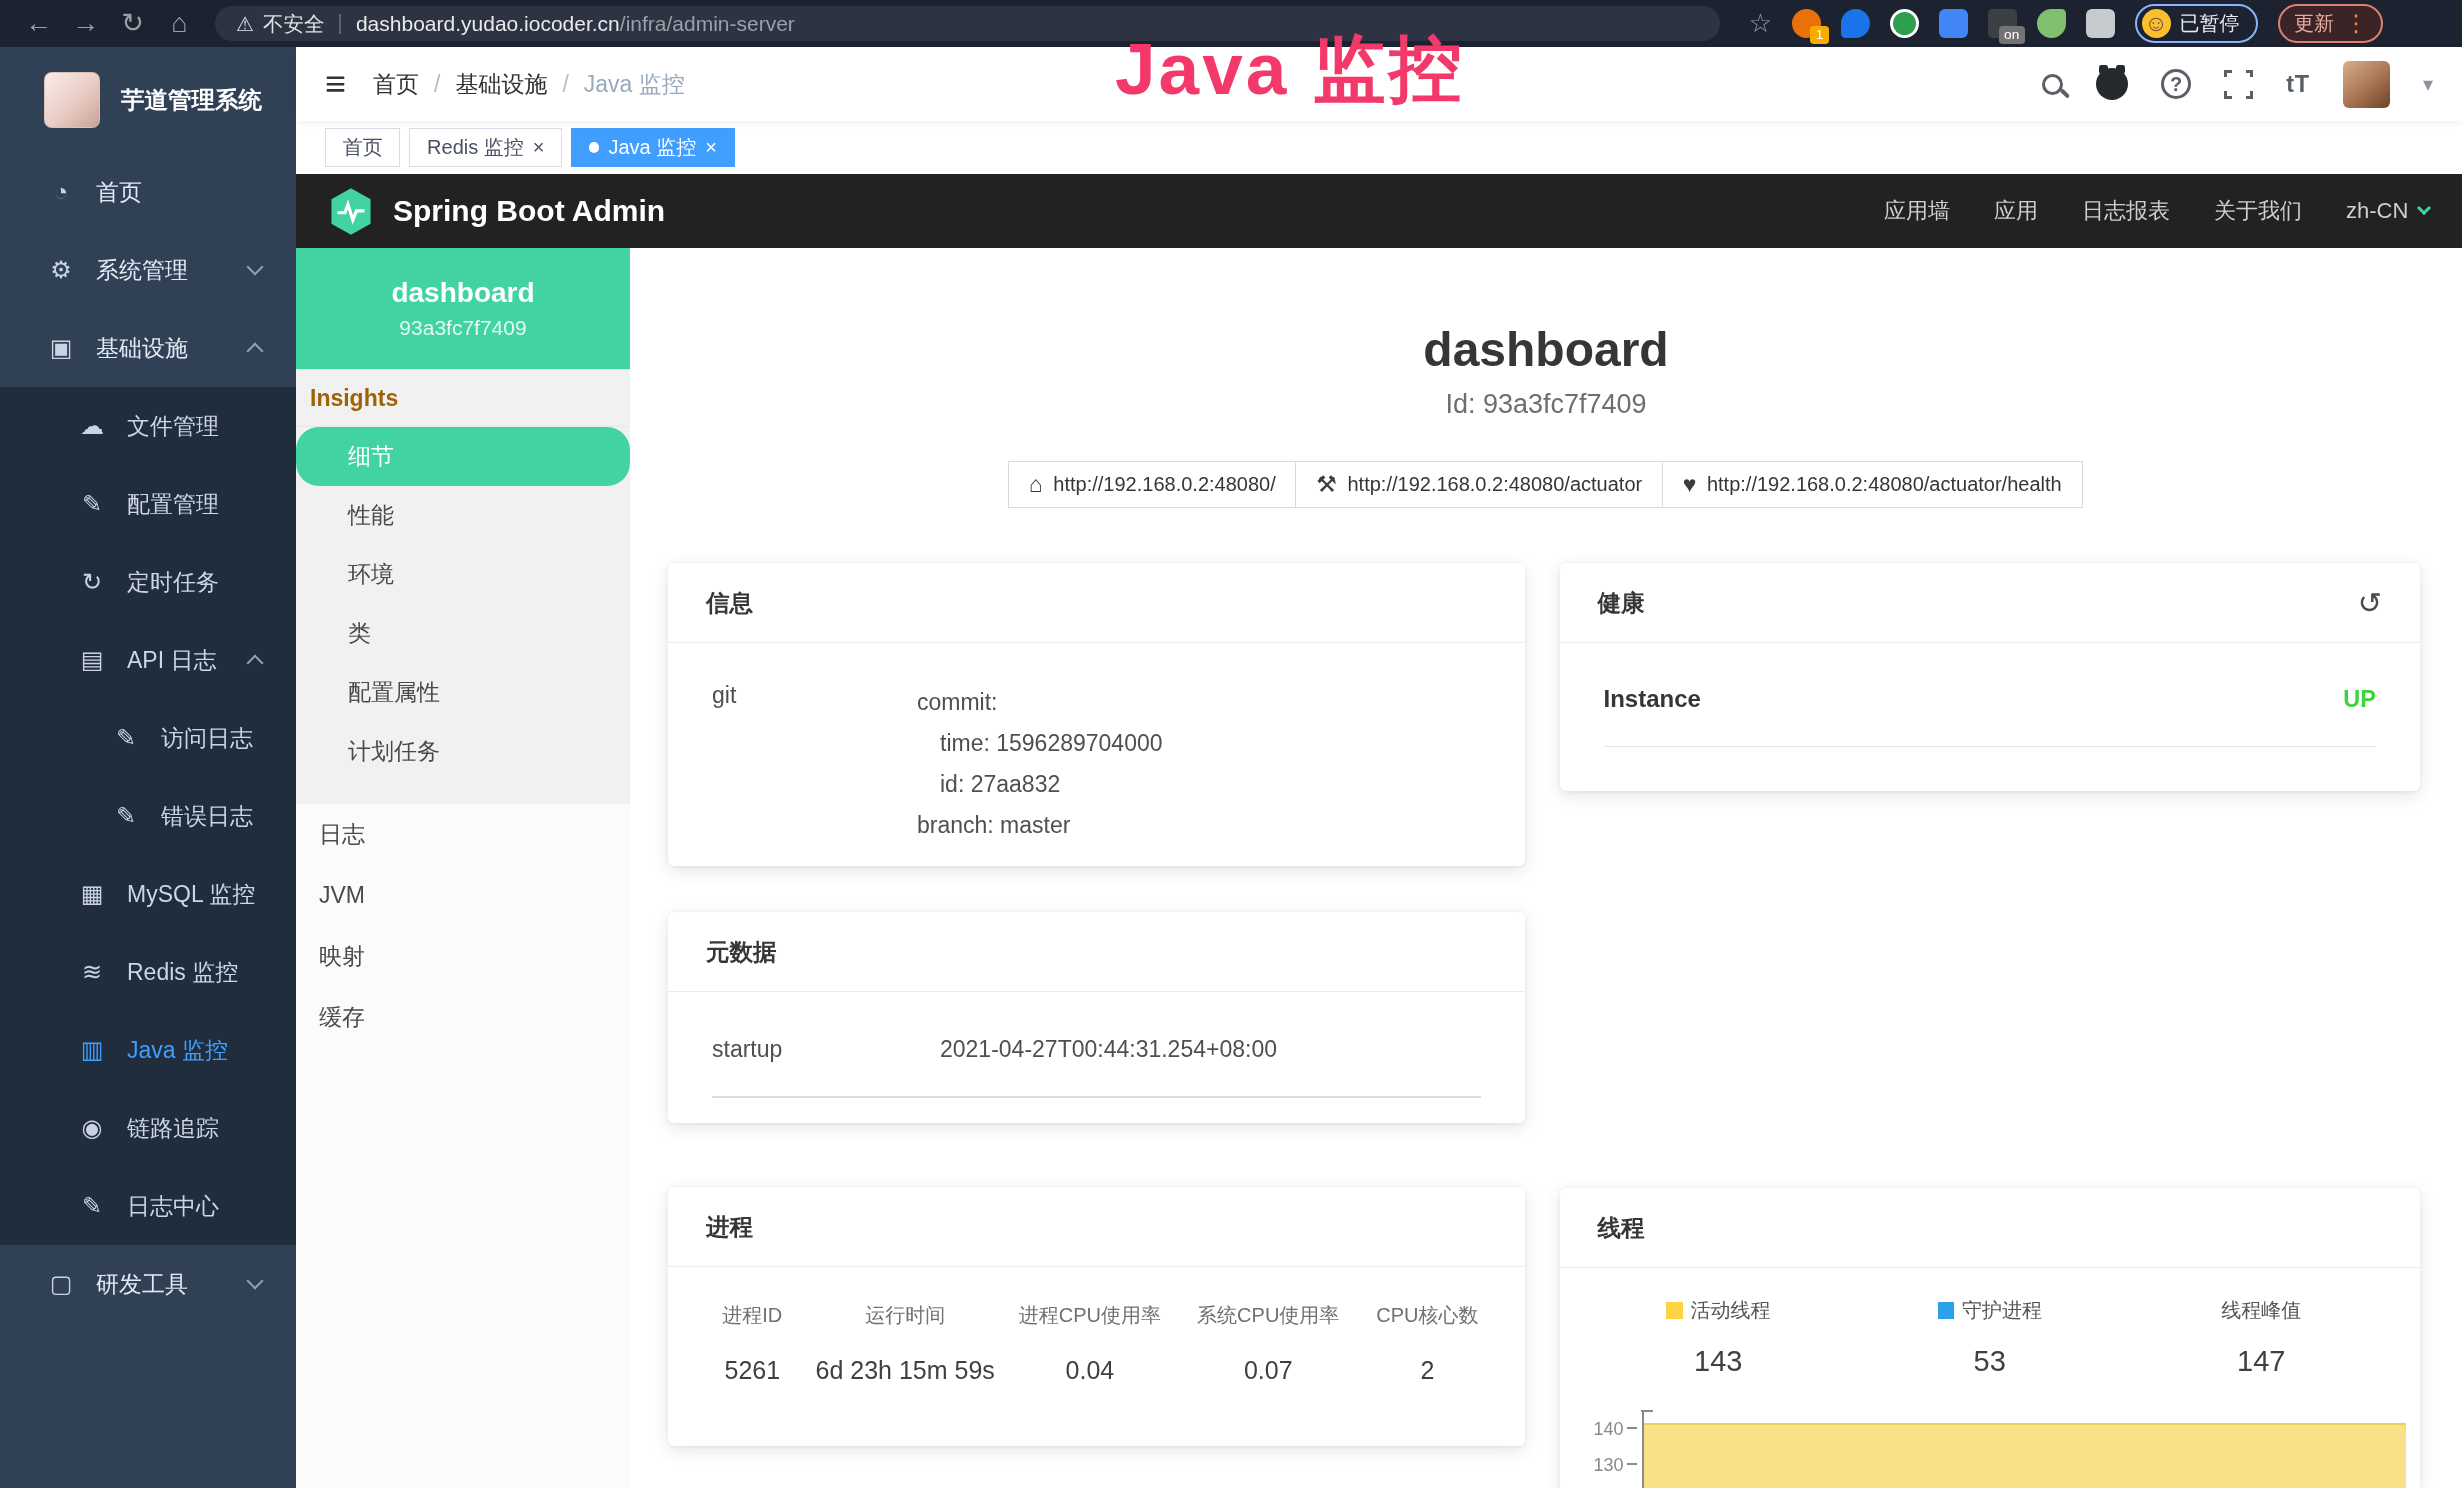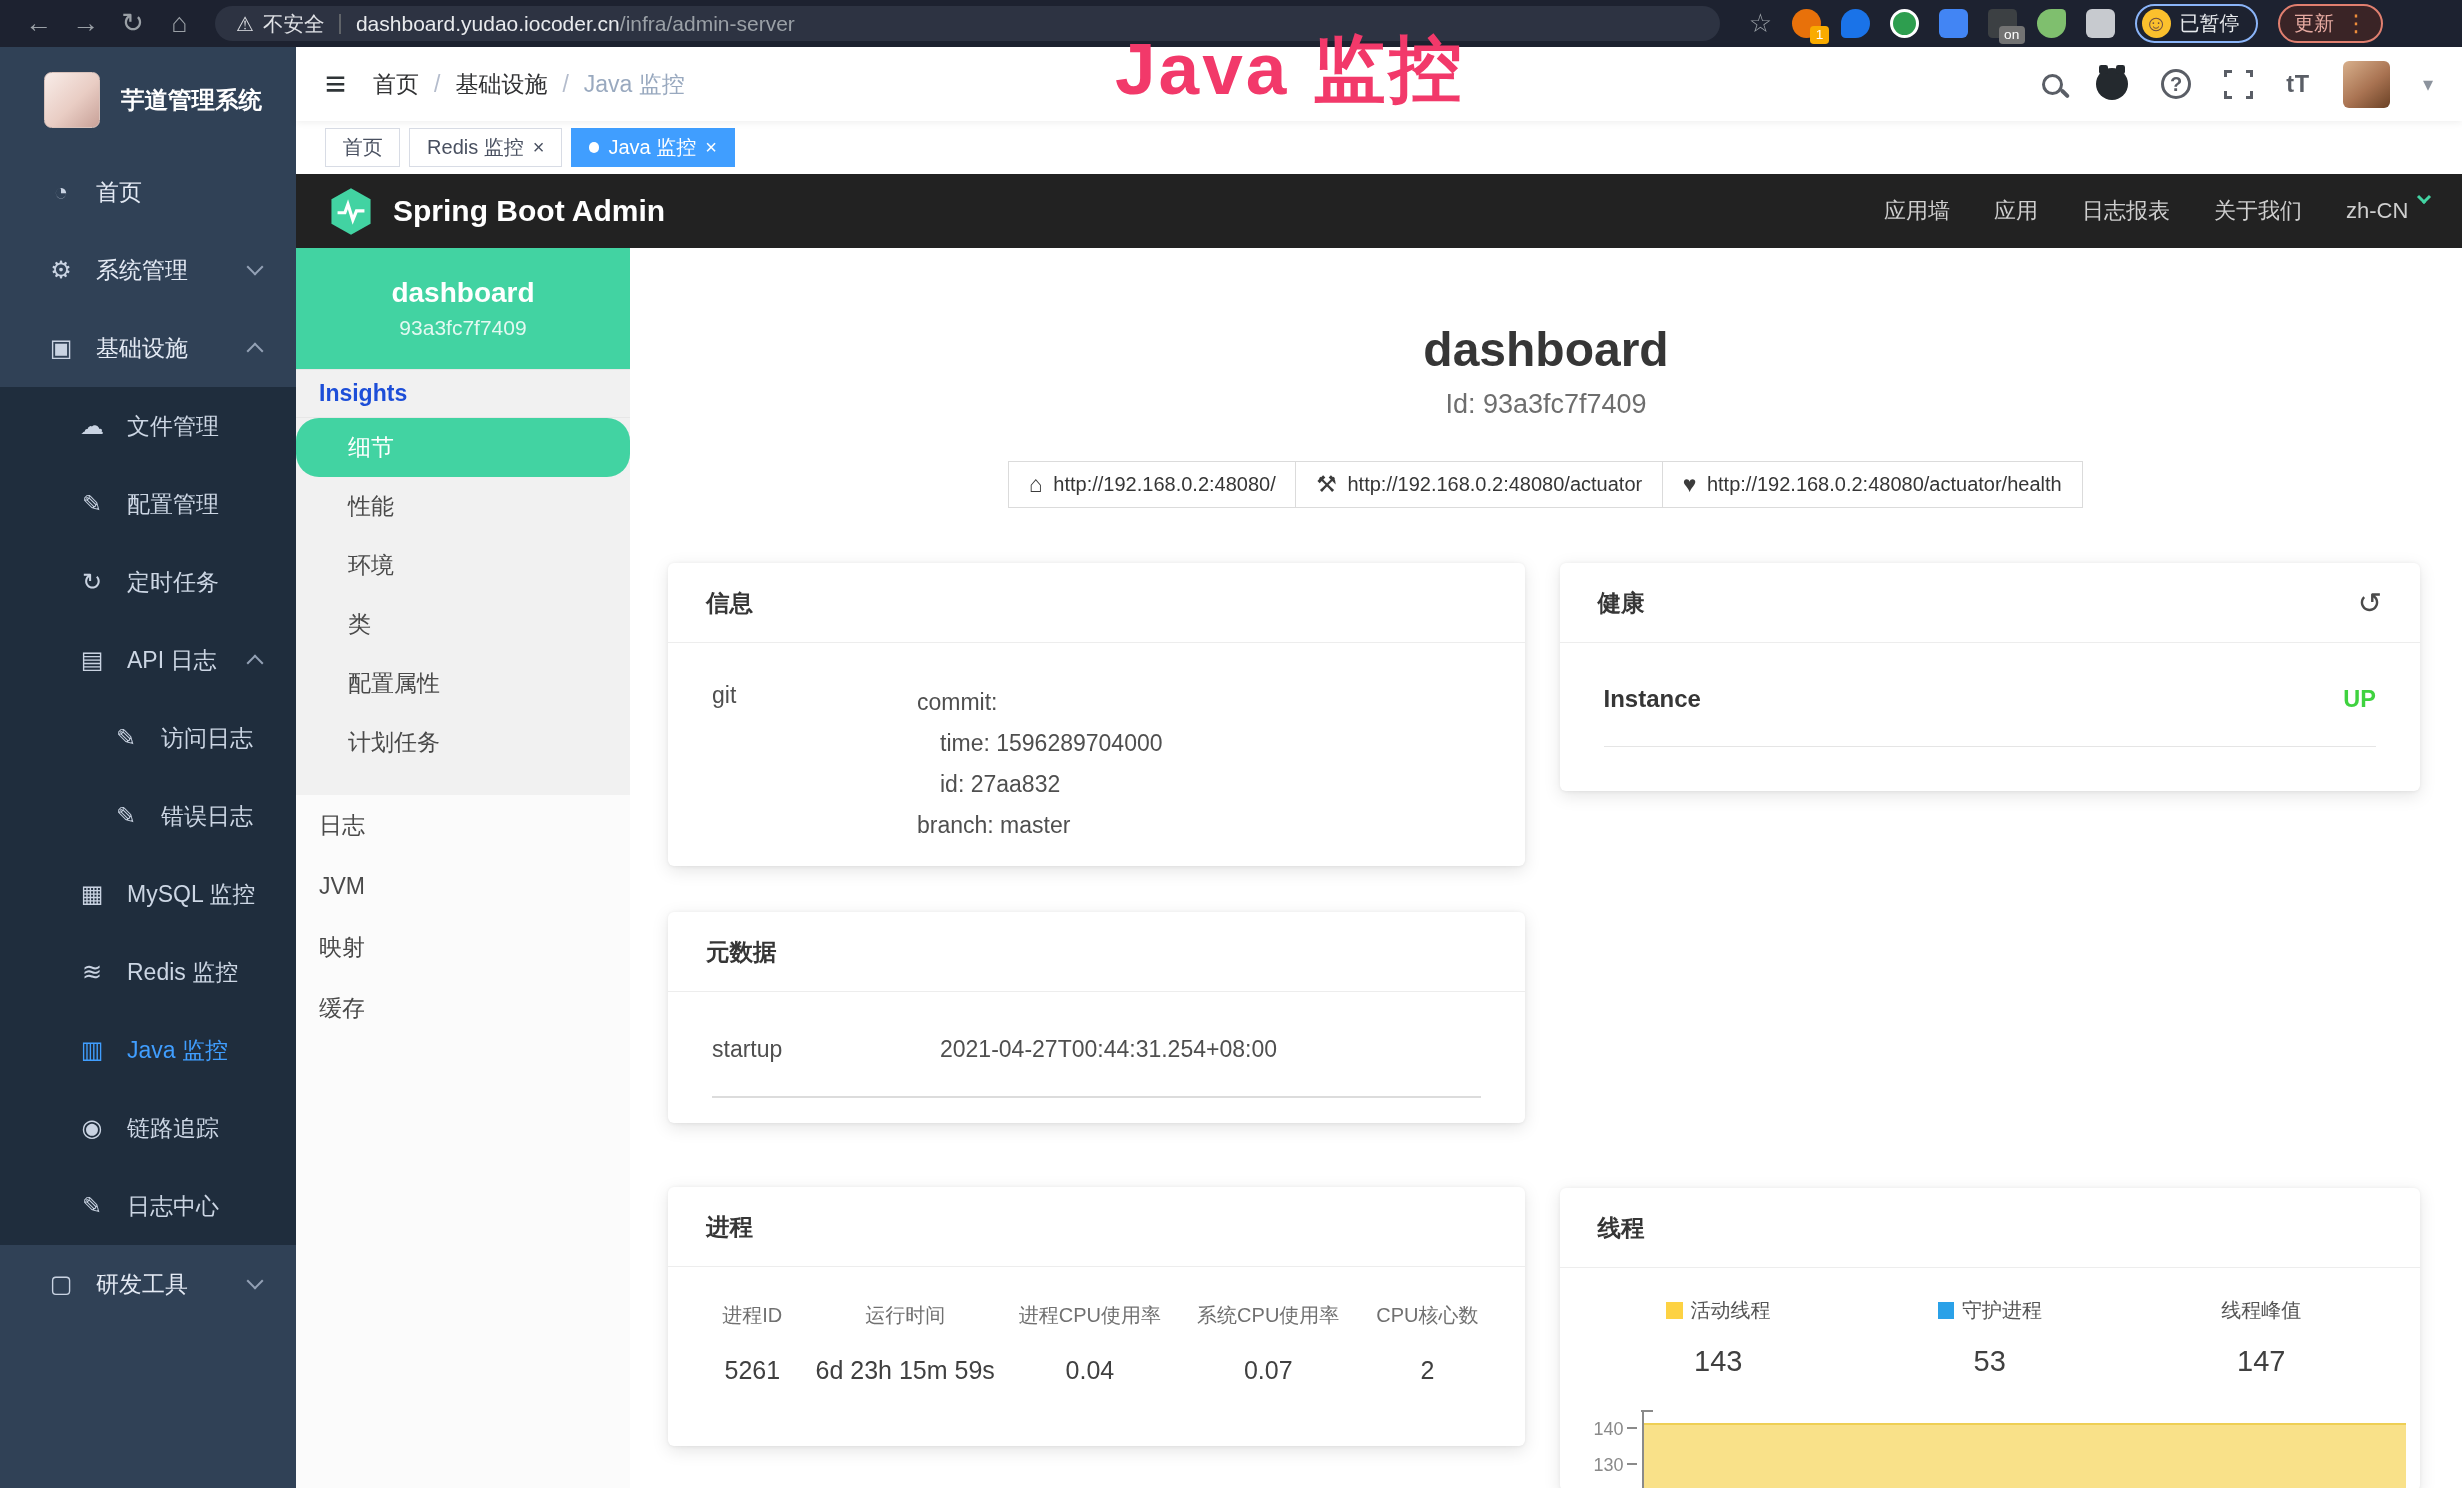--- a/index.html
+++ b/index.html
@@ -92,33 +92,33 @@
     border:1.5px solid #d8dce5; background:#fff; color:#495060; font-size:20px; }
   .tab.active { background:#409eff; border-color:#409eff; color:#fff; }
   .tab .dot { width:10.6px; height:10.6px; border-radius:50%; background:#fff; display:inline-block; }
   .tab .x { font-size:20px; }
 
   .sba-header { height:74px; background:#222; display:flex; align-items:center; padding:0 33px; }
   .sba-logo { width:44px; height:49px; margin-right:20px; }
   .sba-brand { color:#fff; font-size:30px; font-weight:700; }
   .sba-nav { margin-left:auto; display:flex; align-items:center; gap:44px; font-size:22px; color:#cfcfcf; }
   .sba-nav .nav-item { white-space:nowrap; }
-  .locale { display:flex; gap:10.6px; }
+  .locale { display:flex; align-items:center; gap:10.6px; }
   .sba-caret { width:10px; height:10px; border-right:3px solid #42d3a2; border-bottom:3px solid #42d3a2;
     transform:rotate(45deg); margin-top:-6px; }
 
   .sba-body { flex:1; display:flex; min-height:0; }
   .sba-side { width:334px; background:#fbfbfb; flex-shrink:0; }
   .app-block { height:121px; background:#42d3a2; color:#fff; display:flex; flex-direction:column;
     align-items:center; justify-content:center; gap:7.6px; }
   .app-name { font-size:28px; font-weight:700; }
   .app-id { font-size:21px; color:rgba(255,255,255,.85); }
   .insights { background:#f1f1f1; border-top:1.5px solid #e7e7e7; padding-bottom:23px; }
-  .ins-label { height:48px; display:flex; align-items:center; padding-left:23px; font-size:23px;
-    font-weight:700; color:#1d4ed8; border-bottom:1.5px solid #e7e7e7; }
+  .ins-label { height:57px; display:flex; align-items:center; padding-left:14px; font-size:23px;
+    font-weight:700; color:#a16207; border-bottom:1.5px solid #e7e7e7; }
   .s-item { height:59px; display:flex; align-items:center; font-size:23px; color:#4a4a4a; padding-left:52px;border-radius:23px; }
   .s-item.active { background:#42d3a2; color:#fff; }
   .s-root { padding-left:23px; height:61px; }
 
   .main { flex:1; background:#fff; overflow:hidden; }
   .title-wrap { text-align:center; margin-top:74px; }
   .main-title { font-size:48px; font-weight:700; color:#363636; }
   .main-sub { font-size:27px; color:#6e6e6e; margin-top:12px; }
   .links { display:flex; justify-content:center; margin-top:41px; }
   .link-btn { height:47px; display:flex; align-items:center; gap:10.6px; border:1.5px solid #dbdbdb;

